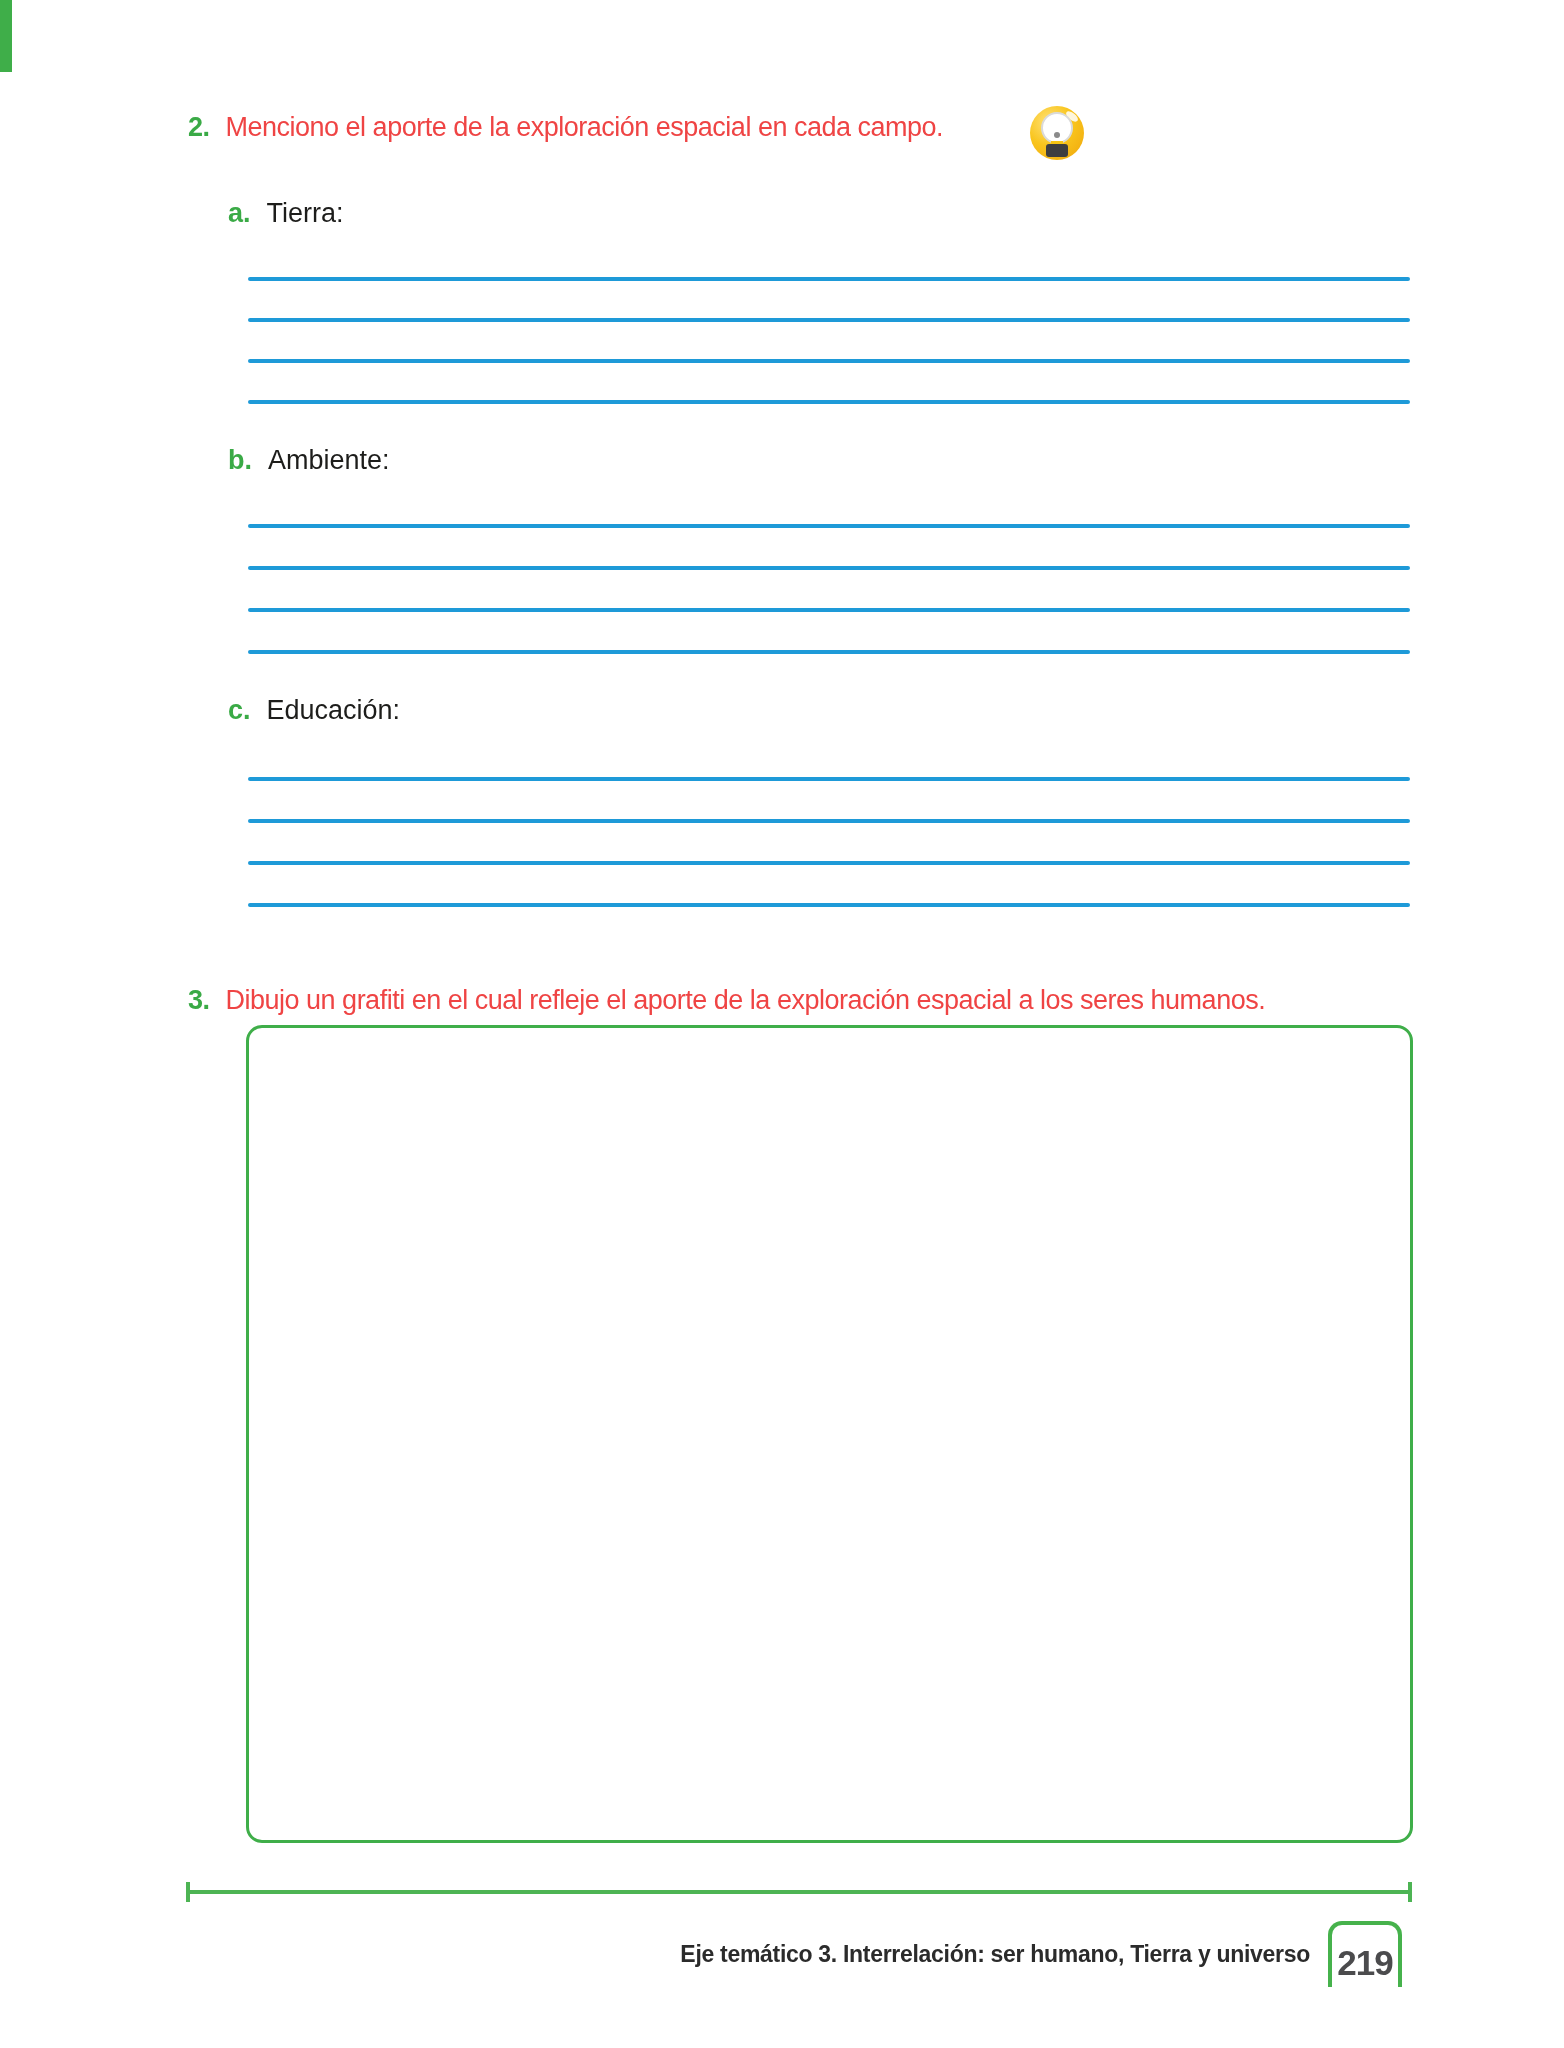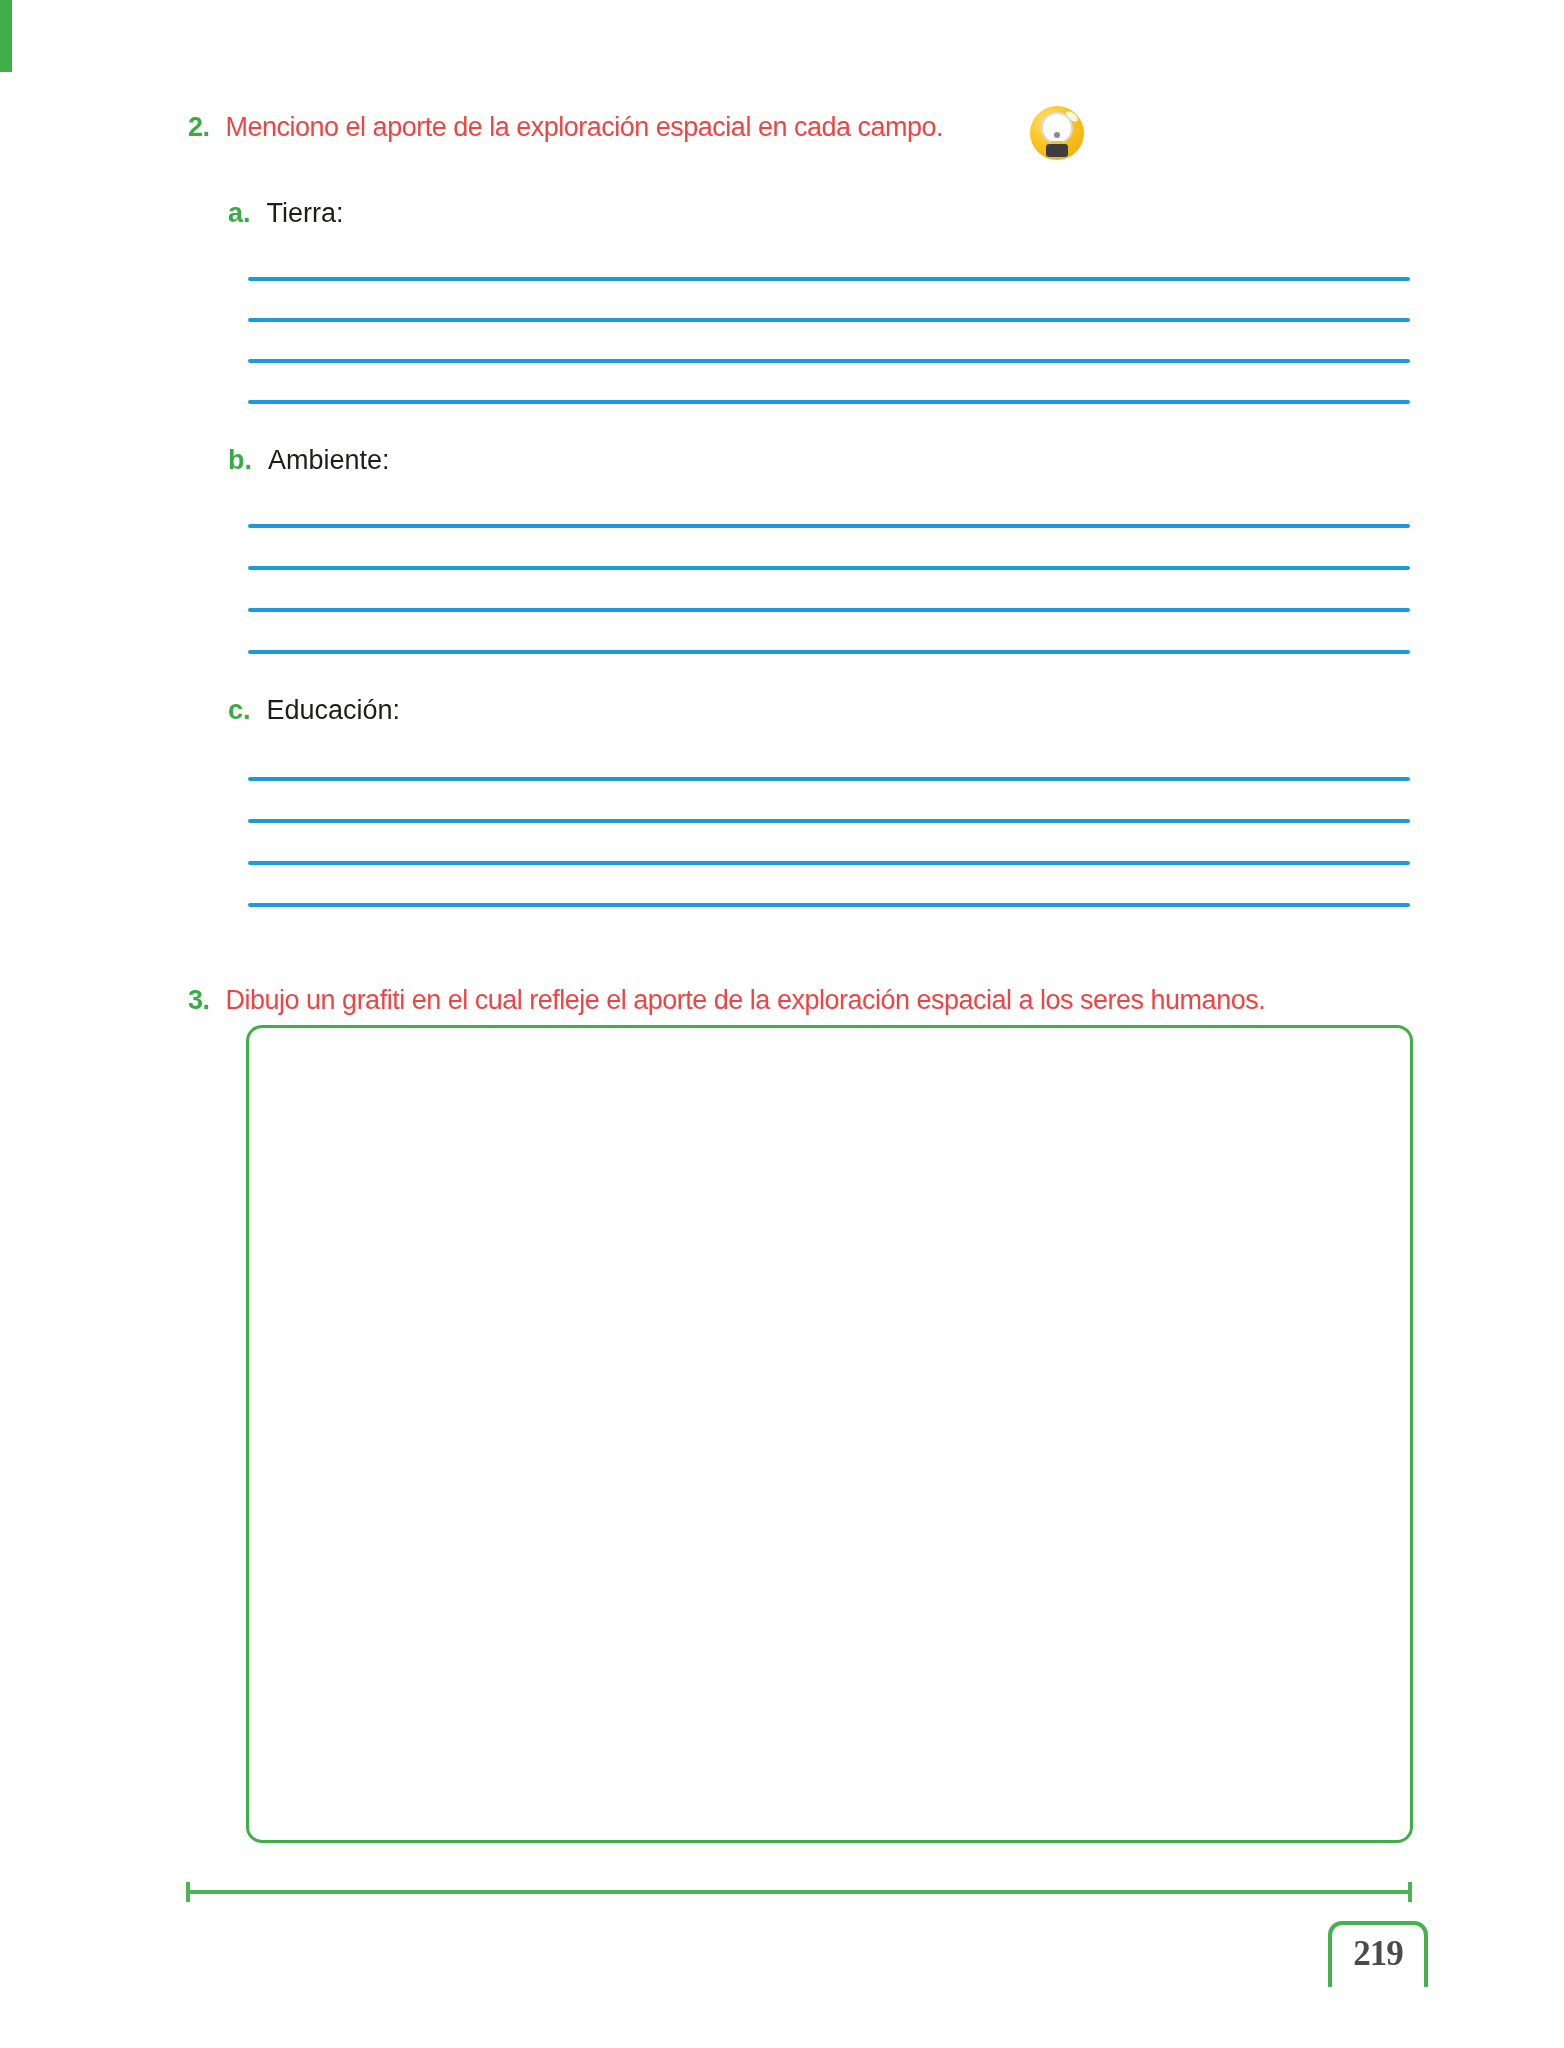--- a/index.html
+++ b/index.html
@@ -55,23 +55,23 @@
     content:""; position:absolute; top:-8px; width:4px; height:20px; background:#4db454;
   }
   .bottom-rule::before { left:0; }
   .bottom-rule::after { right:0; }
 
   .footer-text {
     position:absolute; right:254px; top:1941px;
     font-size:23px; font-weight:bold; letter-spacing:-0.3px; color:#2b2b2b; white-space:nowrap;
   }
   .page-tab {
-    position:absolute; left:1328px; top:1921px; width:100px; height:66px;
+    position:absolute; left:1328px; top:1921px; width:74px; height:66px;
     border:4px solid #46b24c; border-bottom:none; border-radius:14px 14px 0 0;
-    display:flex; align-items:center; justify-content:center; background:#ffffff;font-family:Liberation Serif, serif;
+    display:flex; align-items:flex-end; justify-content:center; background:#ffffff;
   }
   .page-num { font-size:35px; font-weight:bold; color:#4b4b4d; letter-spacing:-1px; padding-bottom:4px; }
 </style>
 </head>
 <body>
 
 <div class="page">
 
   <div class="corner-tab"></div>
 
@@ -114,17 +114,18 @@
   <div class="answer-line" style="top:903px;"></div>
 
   <div class="ex-row" style="left:188px; top:985px;">
     <span class="marker">3.</span>
     <span class="prompt">Dibujo un grafiti en el cual refleje el aporte de la exploración espacial a los seres humanos.</span>
   </div>
 
   <div class="draw-box"></div>
 
   <div class="bottom-rule"></div>
+  <div class="footer-text">Eje temático 3. Interrelación: ser humano, Tierra y universo</div>
   <div class="page-tab">
     <span class="page-num">219</span>
   </div>
 
 </div>
 
 </body></html>

